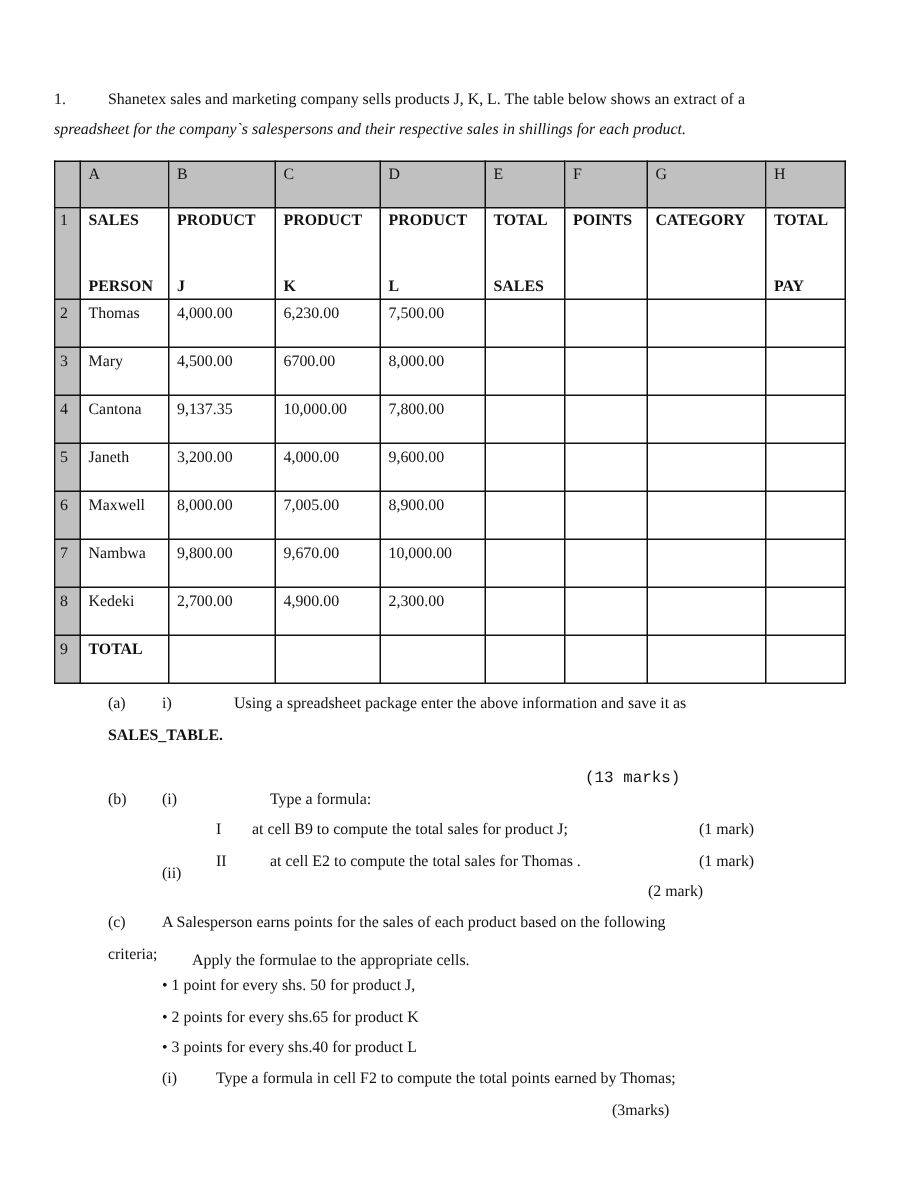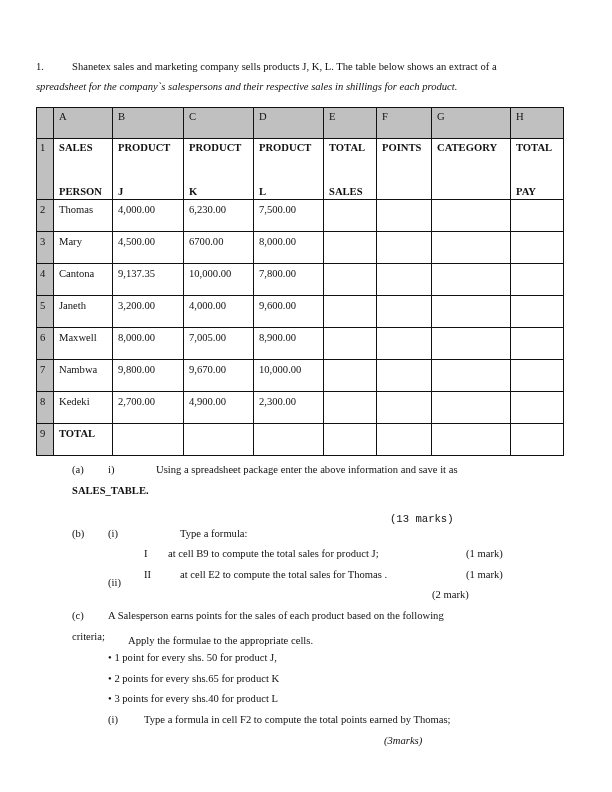--- a/index.html
+++ b/index.html
@@ -210,13 +210,13 @@
   <span>•</span>
   <span>2 points for every shs.65 for product K</span>
 </div>
 <div class="line" style="left:108px; top:692px;">
   <span>•</span>
   <span>3 points for every shs.40 for product L</span>
 </div>
 
 <div class="line" style="left:108px; top:713px;">(i)</div>
 <div class="line" style="left:144px; top:713px;">Type a formula in cell F2 to compute the total points earned by Thomas;</div>
-<div class="line" style="left:384px; top:734px;font-style:italic;">(3marks)</div>
+<div class="line" style="left:408px; top:734px;">(3marks)</div>
 
 </body></html>

